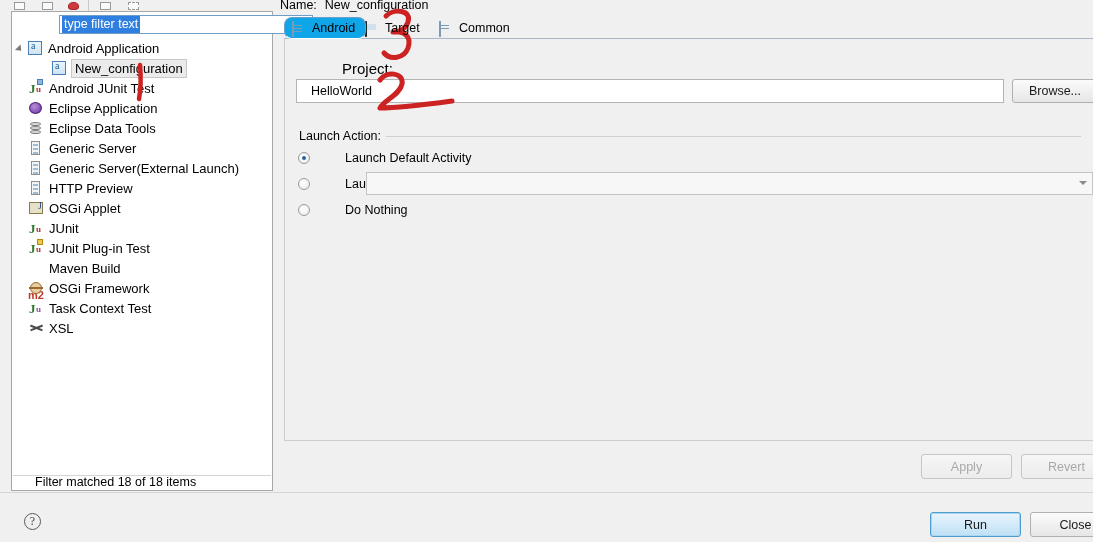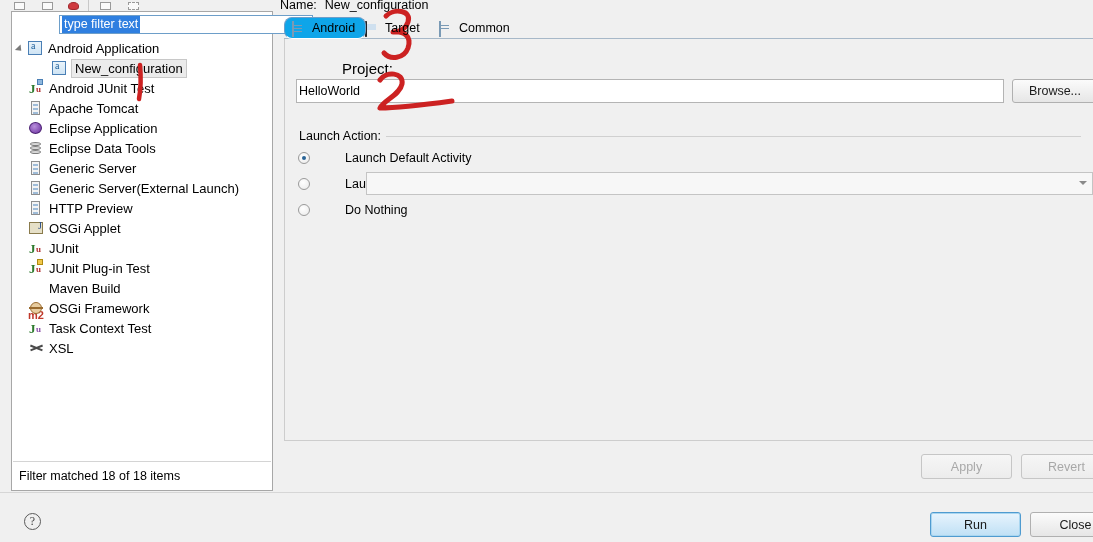--- a/index.html
+++ b/index.html
@@ -56,22 +56,22 @@
   }
   .arrow::after {
     content: ""; position: absolute; left: 1px; top: 7px;
     border-left: 5px solid #7a7a7a; border-top: 4px solid transparent;
     border-bottom: 4px solid transparent;
     transform: rotate(45deg); transform-origin: 50% 50%;
   }
   .ti { width: 16px; min-width: 16px; height: 16px; margin-right: 5px; position: relative; }
   .lbl { line-height: 17px; }
   .status-bar {
-    position: absolute; left: 1px; bottom: 1px; left:1px; width: 258px; height: 28px;
-    border-top: 1px solid #d4d4d4; display: flex; align-items: center; padding-left: 6px;
+    position: absolute; left: 1px; bottom: 1px; left:1px; width: 258px; height: 14px;
+    border-top: 1px solid #d4d4d4; display: flex; align-items: flex-end; padding-left: 22px;
     font-size: 12.5px; background: #fff;
   }
 
   
   .ic-android { left:1px; top:1px; position:absolute; width:14px; height:14px;
     border:1px solid #4a7fb5; background: linear-gradient(#eaf4fb,#cfe4f4); }
   .ic-android::after { content:"a"; position:absolute; left:2px; top:-2px; font-size:10px;
     color:#1a5d99; font-family:"Liberation Serif", serif; }
   .ic-junit { position:absolute; left:0; top:0; width:16px; height:16px; }
   .ic-junit .j { position:absolute; left:1px; top:1px; font-size:13px; color:#2d7a2d;
@@ -148,21 +148,21 @@
     background:#7a9ab5; box-shadow: 0 3px 0 #7a9ab5; }
 
   .tab-body {
     position: absolute; left: 0; top: 22px; width: 812px; height: 402px;
     border: 1px solid #cdcdcd; border-top: none; background: #f0f0f0;
   }
 
   .field-label { position: absolute; font-size: 15px; margin-left: 43px; }
   .txtbox {
     position: absolute; background: #ffffff; border: 1px solid #b4b4b4;
-    display: flex; align-items: center; padding-left: 2px; font-size: 12.5px;
+    display: flex; align-items: center; padding-left: 14px; font-size: 12.5px;
   }
   .btn {
     position: absolute; background: linear-gradient(#fbfbfb, #e6e6e6);
     border: 1px solid #b0b0b0; border-radius: 3px;
     display: flex; align-items: center; justify-content: center;
     font-size: 12.5px; color: #1a1a1a;
   }
   .btn.disabled { color: #a8a8a8; background: linear-gradient(#f6f6f6, #ececec);
     border-color: #c6c6c6; }
   .btn.primary {
@@ -248,26 +248,20 @@
         </div>
         <div class="tree-row">
           <span class="ti">
             <span class="ic-junit">
               <span class="dot"></span>
               <span class="j">J</span>
               <span class="u">u</span>
             </span>
           </span>
           <span class="lbl">Android JUnit Test</span>
-        </div>
-        <div class="tree-row">
-          <span class="ti">
-            <span class="ic-server"></span>
-          </span>
-          <span class="lbl">Apache Tomcat</span>
         </div>
         <div class="tree-row">
           <span class="ti">
             <span class="ic-eclipse"></span>
           </span>
           <span class="lbl">Eclipse Application</span>
         </div>
         <div class="tree-row">
           <span class="ti">
             <span class="ic-db">

